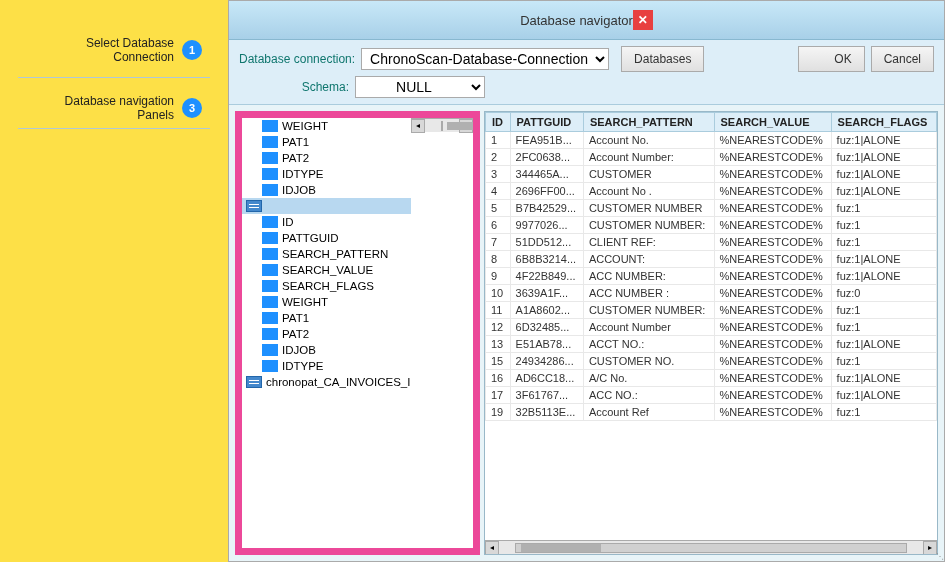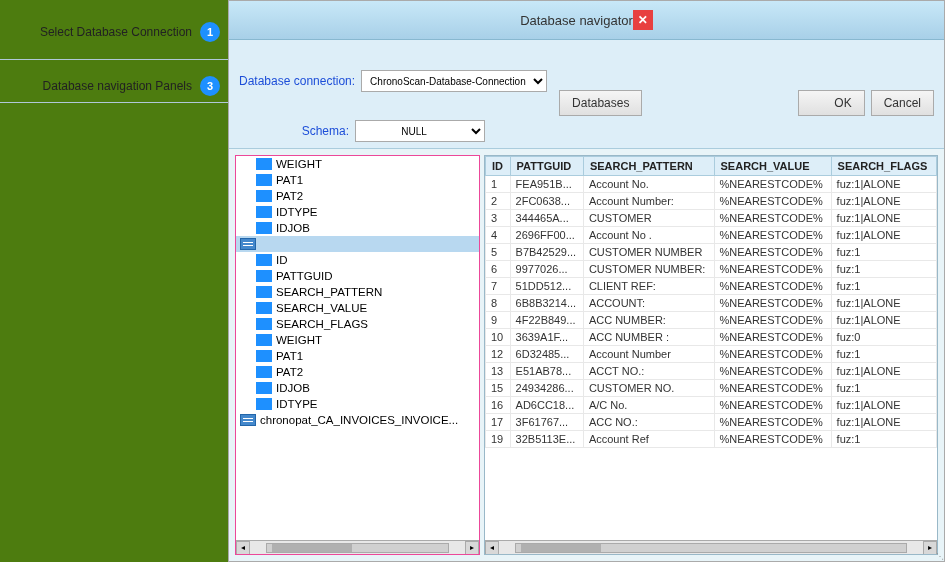--- a/index.html
+++ b/index.html
@@ -19,22 +19,22 @@
       display: flex;
       flex-direction: row;
       width: 945px;
       height: 562px;
     }
 
     
     .annotation-panel {
       width: 228px;
       min-width: 228px;
-      background: #4d7c0f;
-      padding: 0;
+      background: #fde047;
+      padding: 18px;
       position: relative;
       height: 100%;
     }
 
     .annotation-item {
       display: flex;
       align-items: center;
       padding: 6px 8px 6px 8px;
       height: 56px;
       border-bottom: 1px solid #b0c8d8;
@@ -113,43 +113,42 @@
     }
 
     .control-row {
       display: flex;
       align-items: center;
       gap: 6px;
     }
 
     .control-label {
       font-size: 12px;
-      color: #1d4ed8;
+      color: #0f766e;
       min-width: 110px;
       text-align: right;
     }
 
     .control-select {
       height: 22px;
-      font-size: 10px;
+      font-size: 14px;
       border: 1px solid #aaa;
       background: white;
       padding: 0 4px;
       min-width: 180px;
     }
 
     .btn {
       height: 26px;
       padding: 0 12px;
       font-size: 12px;
       border: 1px solid #aaa;
       background: linear-gradient(to bottom, #f5f5f5, #e0e0e0);
       cursor: pointer;
       color: #333;
-      margin-top: 44px;
     }
 
     .btn-ok {
       min-width: 60px;
       padding-left: 35px;
     }
     .btn-cancel {
       min-width: 60px;
     }
 
@@ -165,24 +164,24 @@
       flex: 1;
       overflow: hidden;
       padding: 6px;
       gap: 4px;
     }
 
     
     .tree-pane {
       width: 245px;
       min-width: 245px;
-      border: 1px solid #ec4899;
+      border: 7px solid #ec4899;
       background: white;
       display: flex;
-      flex-direction: column;
+      flex-direction: row;
       overflow: hidden;
     }
 
     .tree-scroll {
       flex: 1;
       overflow-y: auto;
       overflow-x: hidden;
     }
 
     .tree-item {
@@ -555,20 +554,27 @@
                   <td>fuz:1|ALONE</td>
                 </tr>
                 <tr>
                   <td>10</td>
                   <td>3639A1F...</td>
                   <td>ACC NUMBER :</td>
                   <td>%NEARESTCODE%</td>
                   <td>fuz:0</td>
                 </tr>
                 <tr>
+                  <td>11</td>
+                  <td>A1A8602...</td>
+                  <td>CUSTOMER NUMBER:</td>
+                  <td>%NEARESTCODE%</td>
+                  <td>fuz:1</td>
+                </tr>
+                <tr>
                   <td>12</td>
                   <td>6D32485...</td>
                   <td>Account Number</td>
                   <td>%NEARESTCODE%</td>
                   <td>fuz:1</td>
                 </tr>
                 <tr>
                   <td>13</td>
                   <td>E51AB78...</td>
                   <td>ACCT NO.:</td>

